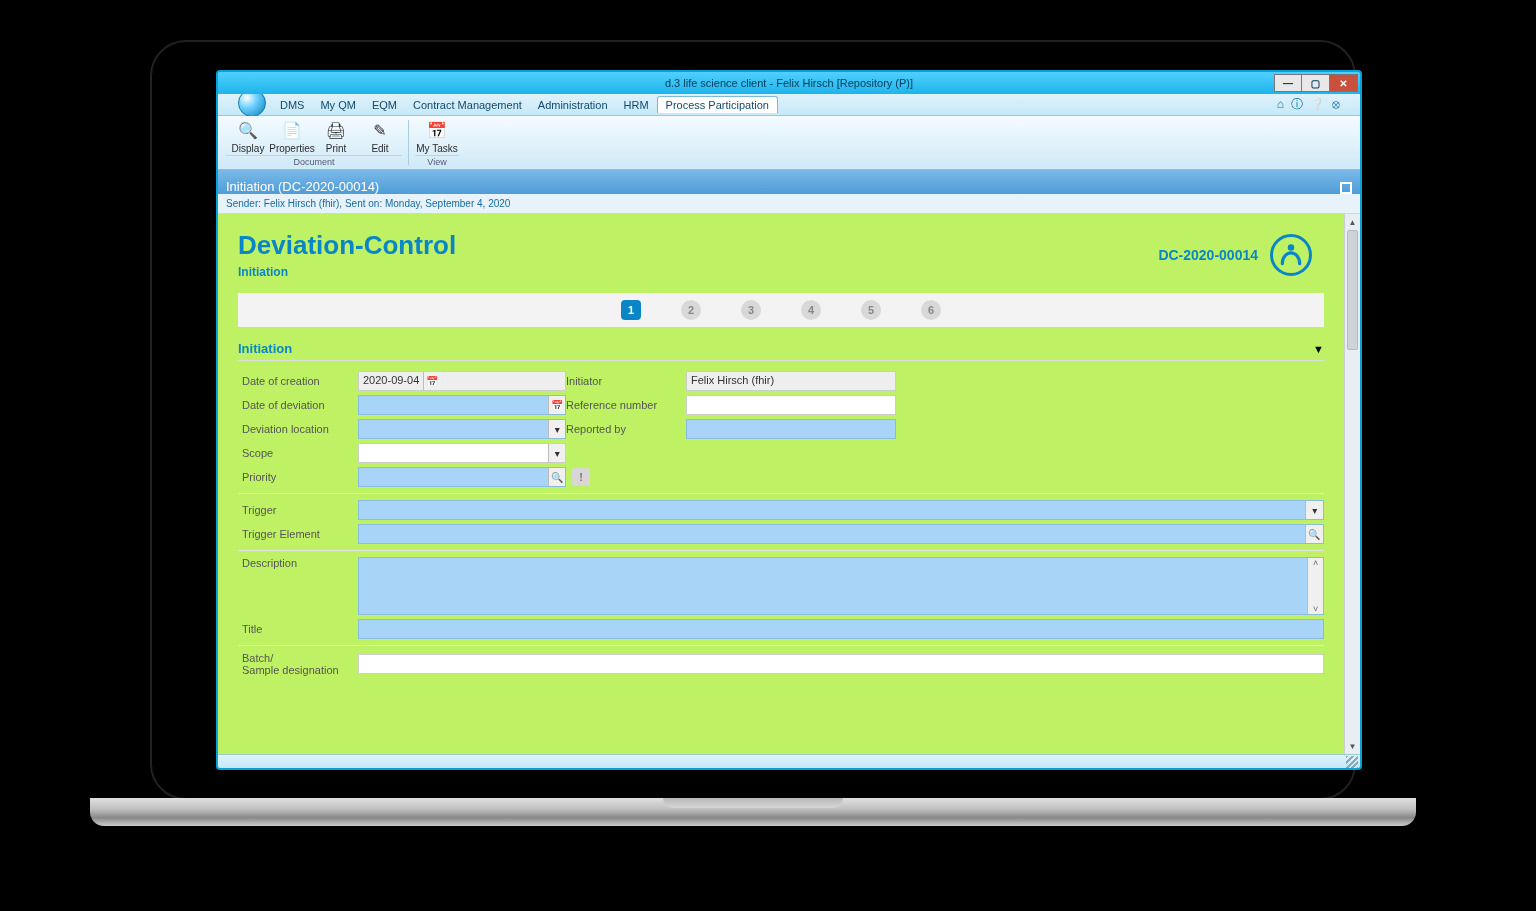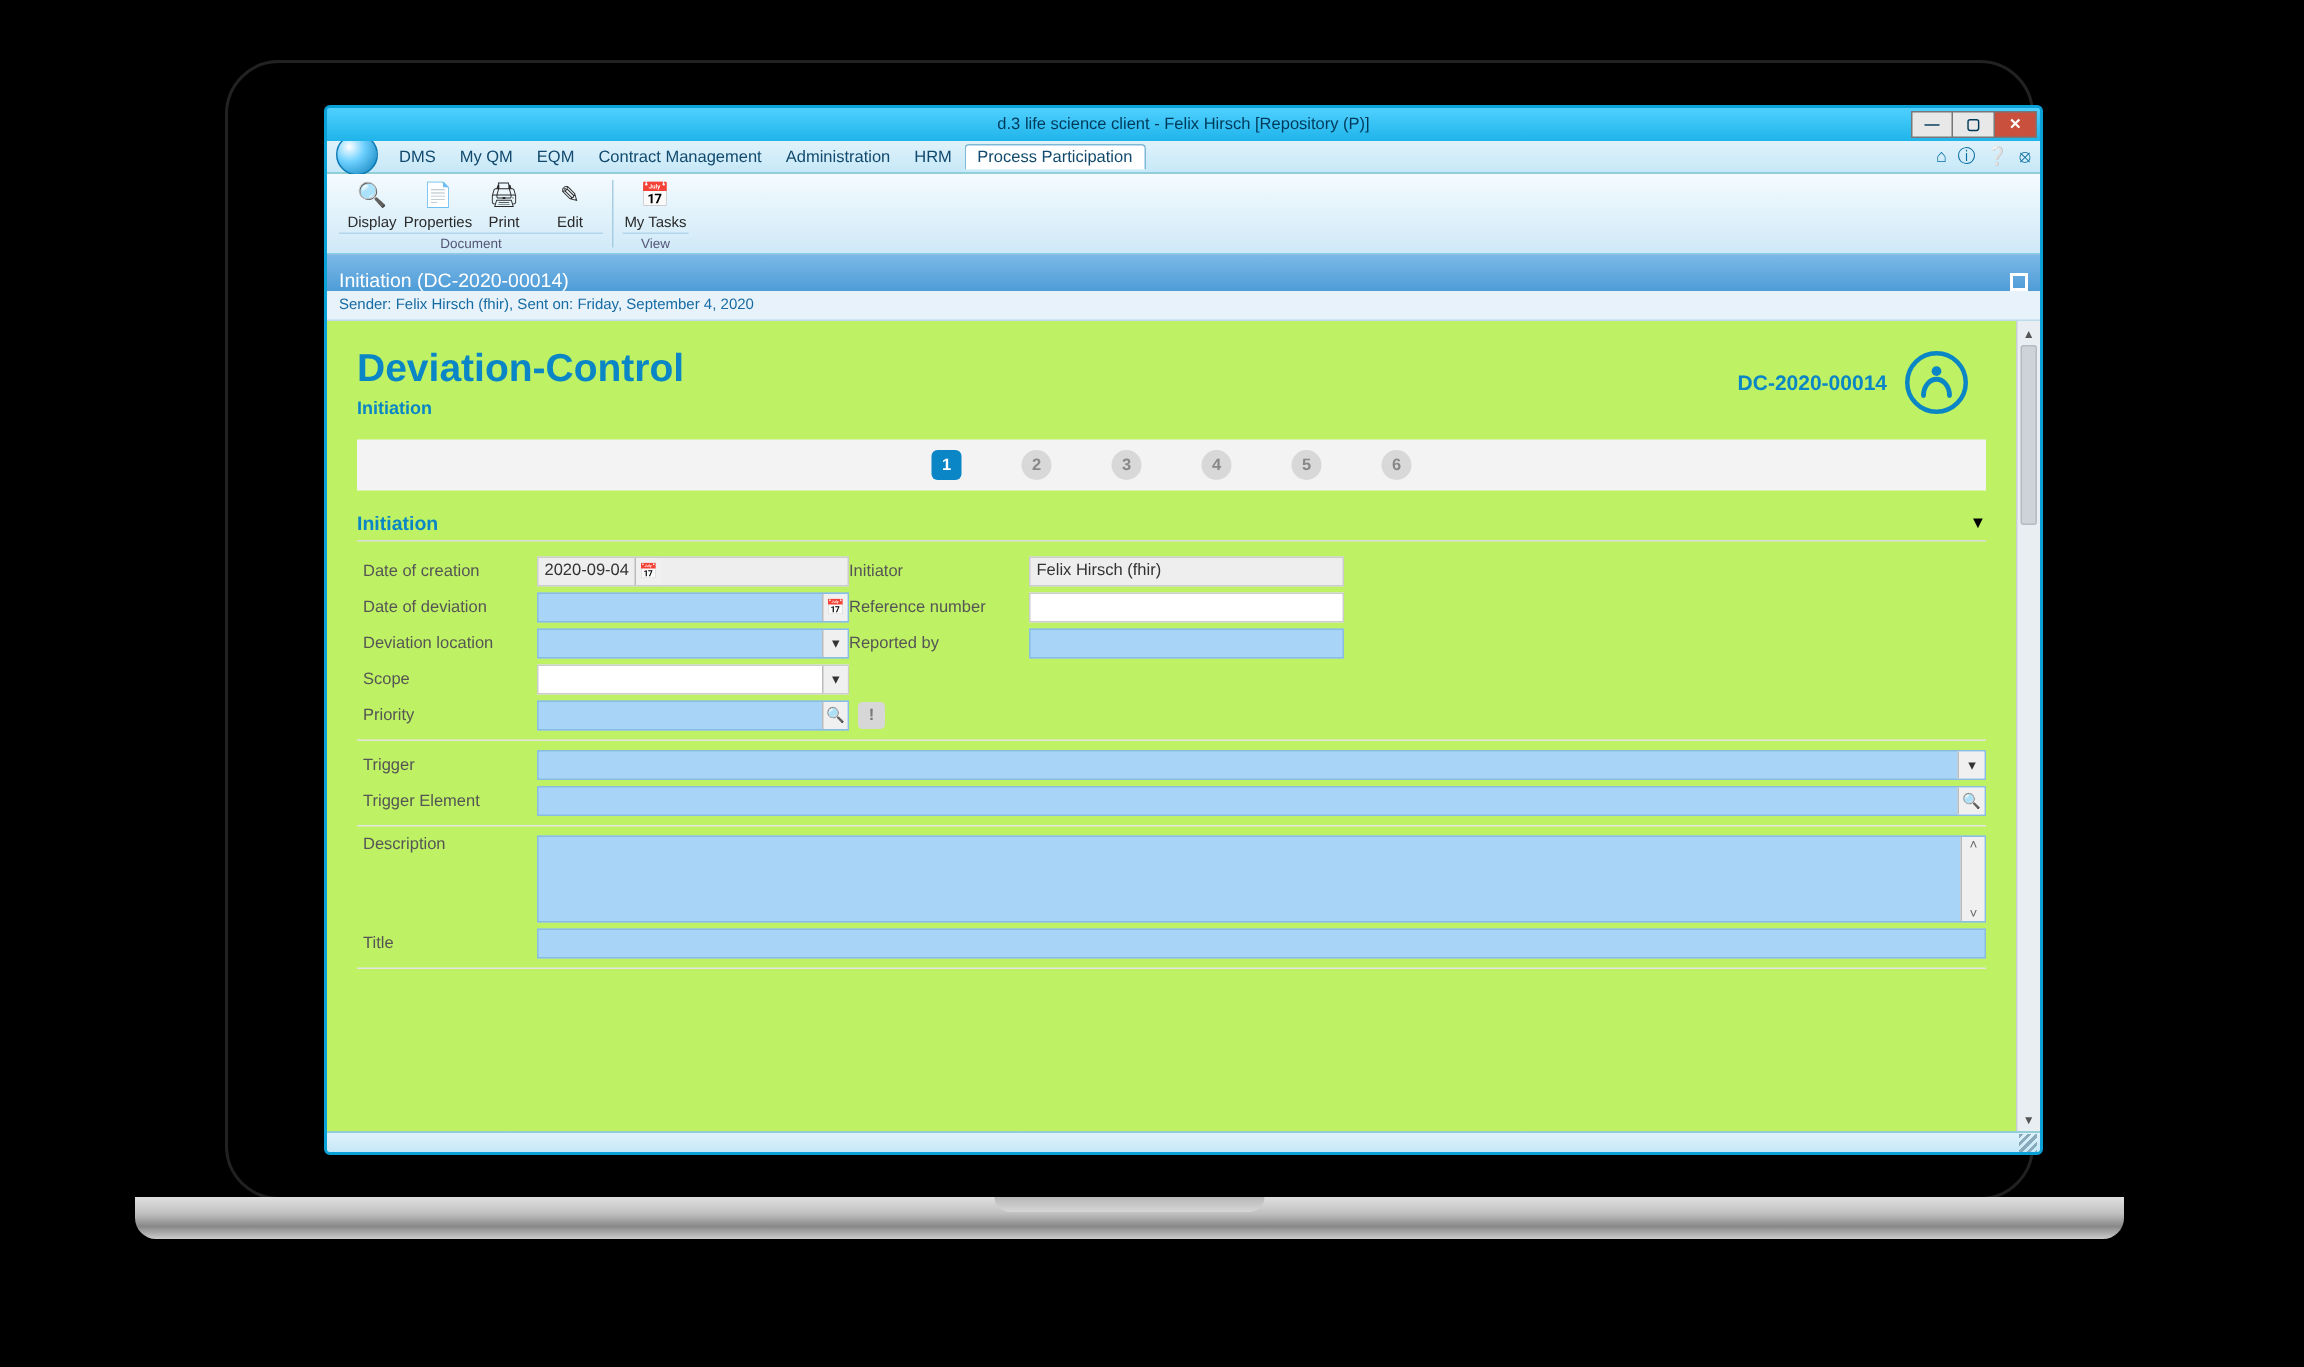--- a/index.html
+++ b/index.html
@@ -35,21 +35,21 @@
 }
 .titlebar .win-ctrls { position: absolute; right: 2px; top: 2px; display: flex; }
 .win-btn { width: 28px; height: 18px; display:flex;align-items:center;justify-content:center;
   background:#e8e8e8; border:1px solid #777; font-size:10px; font-weight:bold; }
 .win-btn.close{ background:#c8503c; color:#fff; }
 .win-btn + .win-btn { border-left:none; }
 
 
 .menubar {
   height: 22px; background: linear-gradient(#dff2fb,#c6e8f7);
-  display:flex; align-items:center; padding:0 6px; font-size:11px; color:#245;
+  display:flex; align-items:center; padding:0 20px; font-size:11px; color:#245;
   border-bottom:1px solid #9cc;
   justify-content:center;
 }
 .orb {
   width:28px;height:28px;margin-right:6px;margin-top:-4px;border-radius:50%;
   background:radial-gradient(circle at 30% 30%,#fff,#6cd0ff 40%,#0a7ab4 100%);
   border:1px solid #0a7ab4; flex-shrink:0;
 }
 .menu-tab { padding:2px 8px; color:#114a6e; cursor:default; }
 .menu-tab.active { background:#fff; border:1px solid #7db8d8; border-bottom:none; border-radius:3px 3px 0 0; }
@@ -202,21 +202,21 @@
         <div class="gname">View</div>
       </div>
     </div>
 
     <div class="doc-title">
       <span>Initiation (DC-2020-00014)</span>
       <span class="sq"></span>
     </div>
 
     <div class="sender-line">
-      <span>Sender: Felix Hirsch (fhir), Sent on: Friday, September 4, 2020</span>
+      <span>Sender: Felix Hirsch (fhir), Sent on: Monday, September 4, 2020</span>
     </div>
 
     <div class="content-wrap">
       <div class="content">
         <div class="form-page">
           <div class="hdr">
             <div class="hdr-left">
               <div class="h1">Deviation-Control</div>
               <div class="h2">Initiation</div>
             </div>
@@ -331,20 +331,27 @@
             </div>
             <div class="row">
               <div class="lbl1">Title</div>
               <div class="ctrl wlong">
                   <input type="text" style="">
                 </div>
             </div>
 
             <hr>
 
+            <div class="row">
+              <div class="lbl1" style="white-space:pre-line;">Batch/
+Sample designation</div>
+              <div class="ctrl white wlong">
+                  <input type="text" style="">
+                </div>
+            </div>
           </div>
         </div>
       </div>
 
       <div class="vscroll">
         <div class="arrow">▲</div>
         <div class="track">
             <div class="thumb"></div>
           </div>
         <div class="arrow" style="position:absolute;bottom:0;width:100%;">▼</div>

